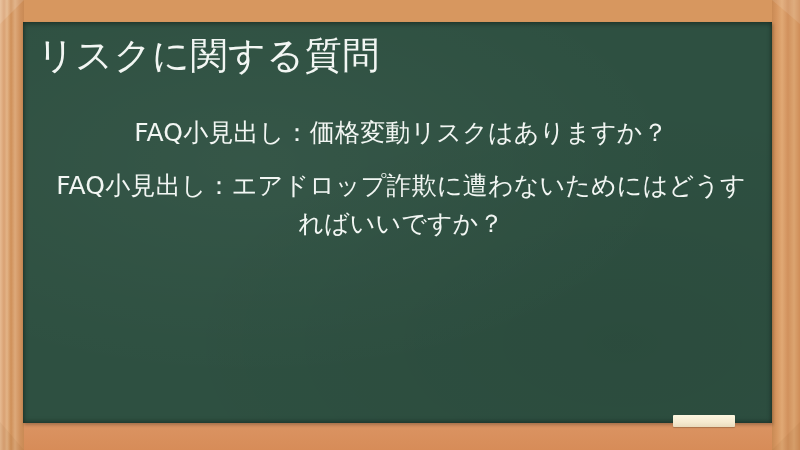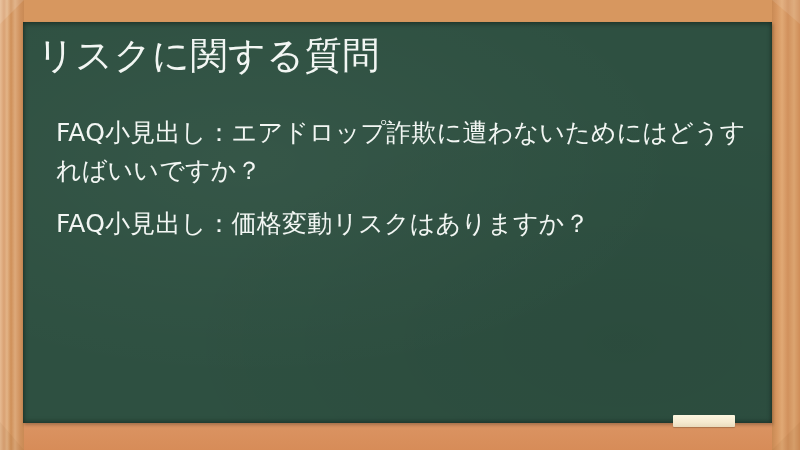--- a/index.html
+++ b/index.html
@@ -13,20 +13,21 @@
     overflow: hidden;
     font-family: "DejaVu Sans", "Liberation Sans", sans-serif;
   }
 
   #slide {
     position: relative;
     width: 800px;
     height: 450px;
     background: #ffffff;
     overflow: hidden;
+    text-align: center;
   }
 
   
   .frame {
     position: absolute;
     left: 0;
     top: 0;
     width: 800px;
     height: 450px;
     background: #d9935f;
@@ -164,21 +165,21 @@
     <div class="mitre mitre-tr"></div>
     <div class="mitre mitre-bl"></div>
     <div class="mitre mitre-br"></div>
   </div>
 
   <div class="board">
 
     <div class="board-title">リスクに関する質問</div>
 
     <div class="faq-list">
+      <div class="faq-item">FAQ小見出し：価格変動リスクはありますか？</div>
       <div class="faq-item">FAQ小見出し：エアドロップ詐欺に遭わないためにはどうすればいいですか？</div>
-      <div class="faq-item">FAQ小見出し：価格変動リスクはありますか？</div>
     </div>
 
   </div>
 
   <div class="chalk"></div>
 
 </div>
 
 </body></html>

